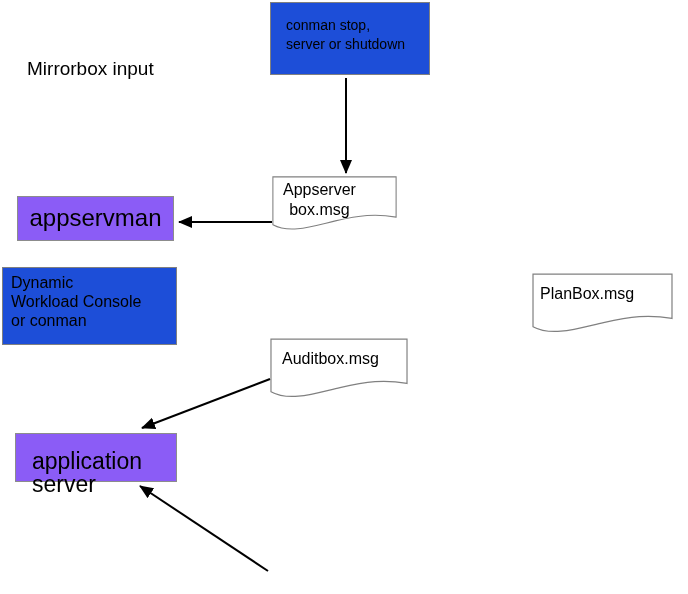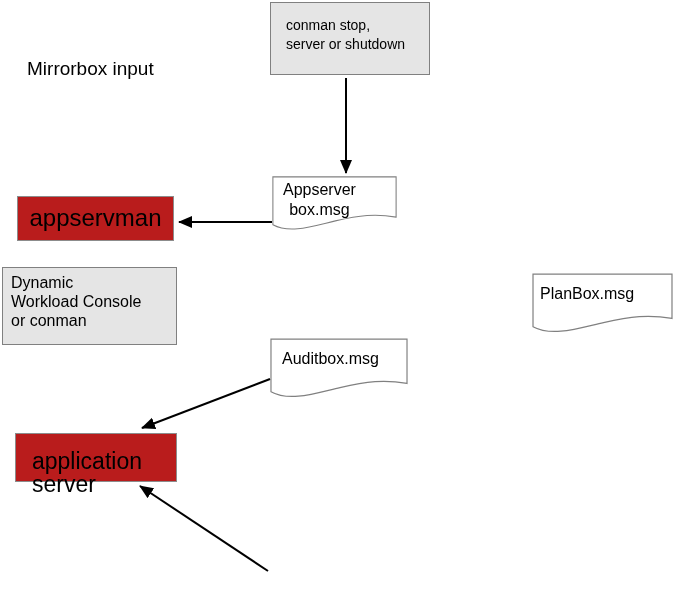--- a/index.html
+++ b/index.html
@@ -20,28 +20,28 @@
     pointer-events: none;
   }
   .free-label {
     position: absolute;
     white-space: nowrap;
     z-index: 2;
   }
   .box {
     position: absolute;
     box-sizing: border-box;
-    background: #e5e5e5;
+    background: #1d4ed8;
     border: 1px solid #808080;
     z-index: 2;
   }
   .graybox {
     position: absolute;
     box-sizing: border-box;
-    background: #b91c1c;
+    background: #8b5cf6;
     border: 1px solid #8c8c8c;
     z-index: 2;
   }
   .doc {
     position: absolute;
     z-index: 2;
   }
   .doc svg {
     position: absolute;
     left: 0; top: 0;

